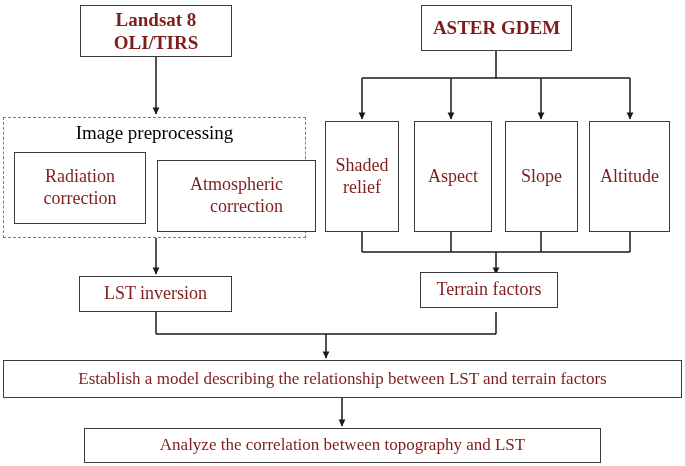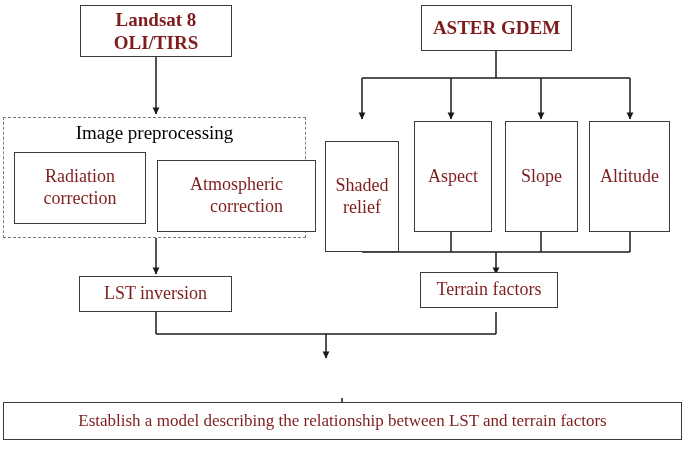--- a/index.html
+++ b/index.html
@@ -100,21 +100,21 @@
     </div>
   </div>
 
   <div class="node fs18" style="left:157px;top:160px;width:159px;height:72px;text-align:right;">
     <div>
       <span>Atmospheric</span><br>
       <span>correction</span>
     </div>
   </div>
 
-  <div class="node fs18" style="left:325px;top:121px;width:74px;height:111px;margin-top:20px;">
+  <div class="node fs18" style="left:325px;top:121px;width:74px;height:111px;">
     <div>
       <span>Shaded</span><br>
       <span>relief</span>
     </div>
   </div>
 
   <div class="node fs18" style="left:414px;top:121px;width:78px;height:111px;">
     <span>Aspect</span>
   </div>
 
@@ -127,18 +127,21 @@
   </div>
 
   <div class="node fs18" style="left:79px;top:276px;width:153px;height:36px;">
     <span>LST inversion</span>
   </div>
 
   <div class="node fs18" style="left:420px;top:272px;width:138px;height:36px;">
     <span>Terrain factors</span>
   </div>
 
-  <div class="node fs17" style="left:3px;top:360px;width:679px;height:38px;margin-top:42px;">
+  <div class="node fs17" style="left:3px;top:360px;width:679px;height:38px;">
     <span>Establish a model describing the relationship between LST and terrain factors</span>
   </div>
 
+  <div class="node fs17" style="left:84px;top:428px;width:517px;height:35px;">
+    <span>Analyze the correlation between topography and LST</span>
+  </div>
 
 </div>
 
 </body></html>

